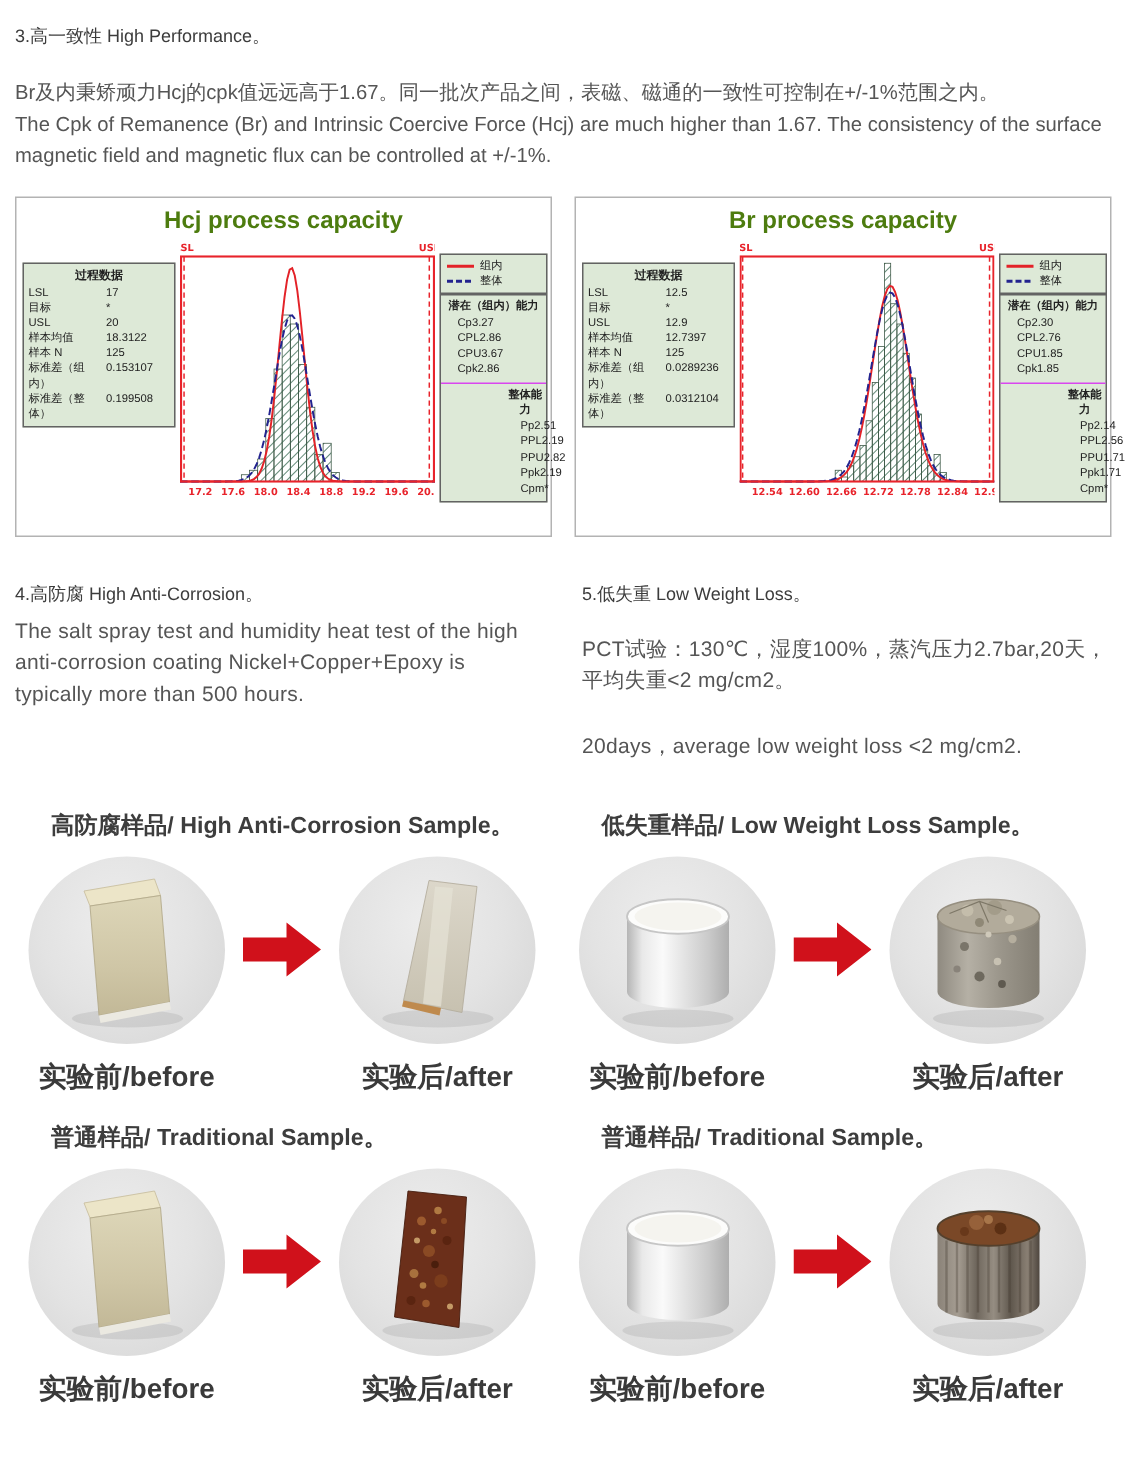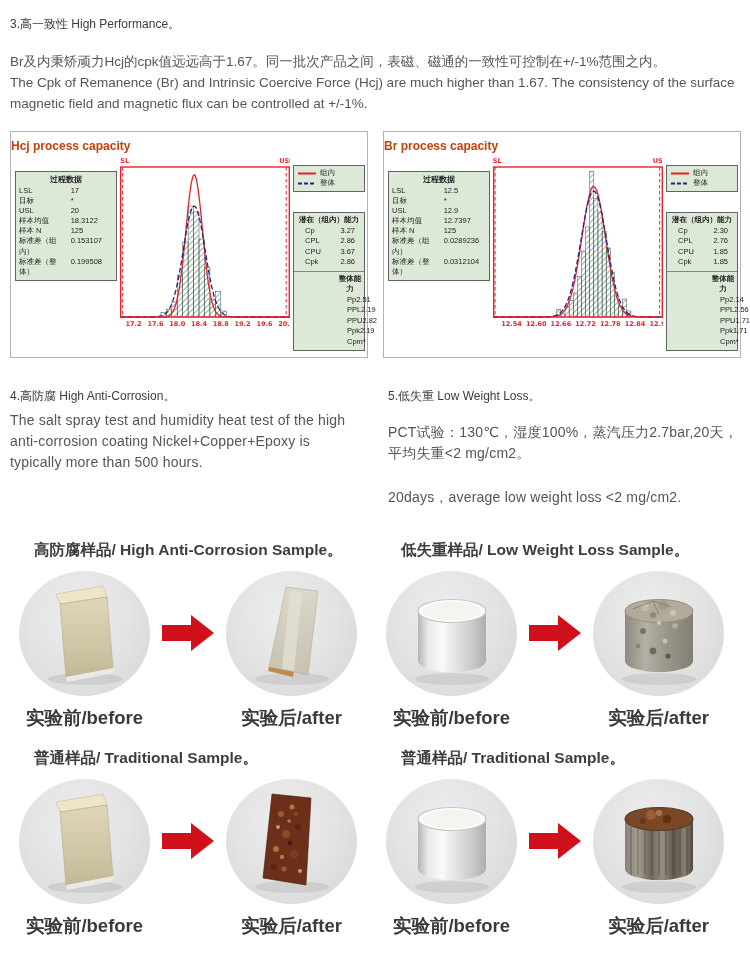--- a/index.html
+++ b/index.html
@@ -4,37 +4,37 @@
 <style>
   html,body{margin:0;padding:0;background:#fff;}
   .page{width:750px;height:976px;background:#fff;font-family:"Liberation Sans","DejaVu Sans",sans-serif;
         color:#4d4d4d;position:relative;overflow:hidden;box-sizing:border-box;padding-top:10px;}
   
   .h-main{font-size:12px;color:#3c3c3c;font-weight:500;margin:2px 10px 0 10px;line-height:24px;}
   .para{font-size:13.5px;line-height:1.55;margin:16px 12px 0 10px;color:#555;}
   
   .charts-row{display:flex;gap:15px;margin:16px 10px 0 10px;}
   .chart-box{width:358px;height:227px;border:1px solid #b3b3b3;background:#fff;box-sizing:border-box;}
-  .chart-title{color:#c2410c;font-weight:bold;font-size:12px;margin-top:7px;}
+  .chart-title{text-align:center;color:#4d7c0f;font-weight:bold;font-size:16px;margin-top:7px;}
   .chart-content{display:flex;align-items:flex-start;padding:0 4px;margin-top:2px;}
   .pd-box{background:var(--panel-green,#dde9d7);border:1px solid #636363;width:102px;box-sizing:border-box;
           padding:2px 3px 3px 3px;font-size:7.5px;color:#222;margin-top:16px;flex:none;}
   .pd-header{text-align:center;font-weight:bold;font-size:8px;margin-bottom:1px;}
   .pd-row{display:flex;line-height:1.35;}
   .pd-k{width:55%;}
   .pd-v{width:45%;}
   .plot{flex:none;margin:0 3px;}
-  .right-col{width:72px;flex:none;display:flex;flex-direction:column;gap:20px;margin-top:10px;}
+  .right-col{width:72px;flex:none;display:flex;flex-direction:column;gap:0;margin-top:10px;}
   .lg-box{background:var(--panel-green,#dde9d7);border:1px solid #636363;padding:2px 3px;font-size:7.5px;color:#222;}
   .lg-row{display:flex;align-items:center;gap:3px;line-height:1.4;}
   .cap-box{background:var(--panel-green,#dde9d7);border:1px solid #636363;font-size:7.5px;color:#222;}
   .cap-sec{padding:2px 2px 3px 2px;}
   .cap-sec.sec2{border-top:1px solid #d946ef;padding-left:44px;}
   .cap-header{text-align:center;font-weight:bold;font-size:7.5px;margin-bottom:1px;}
-  .cap-row{display:flex;justify-content:space-between;padding:0 7px 0 9px;line-height:1.4;}
+  .cap-row{display:flex;justify-content:flex-start;padding:0 7px 0 9px;line-height:1.4;}
   
   .cols45{display:flex;margin:24px 10px 0 10px;gap:26px;}
   .col45{width:364px;}
   .cn-bold{font-size:15px;font-weight:bold;color:#4a4a4a;letter-spacing:1.5px;line-height:1.7;margin-top:14px;}
   .body-txt{font-size:14px;line-height:1.5;color:#555;margin-top:2px;letter-spacing:0.2px;}
   .body-txt.first{margin-top:14px;}
   
   .samples{display:flex;flex-wrap:wrap;margin:14px 5px 0 10px;}
   .sample{width:367px;margin-top:8px;}
   .sample-h{font-size:15.5px;font-weight:bold;color:#3d3d3d;margin:10px 0 10px 24px;}

